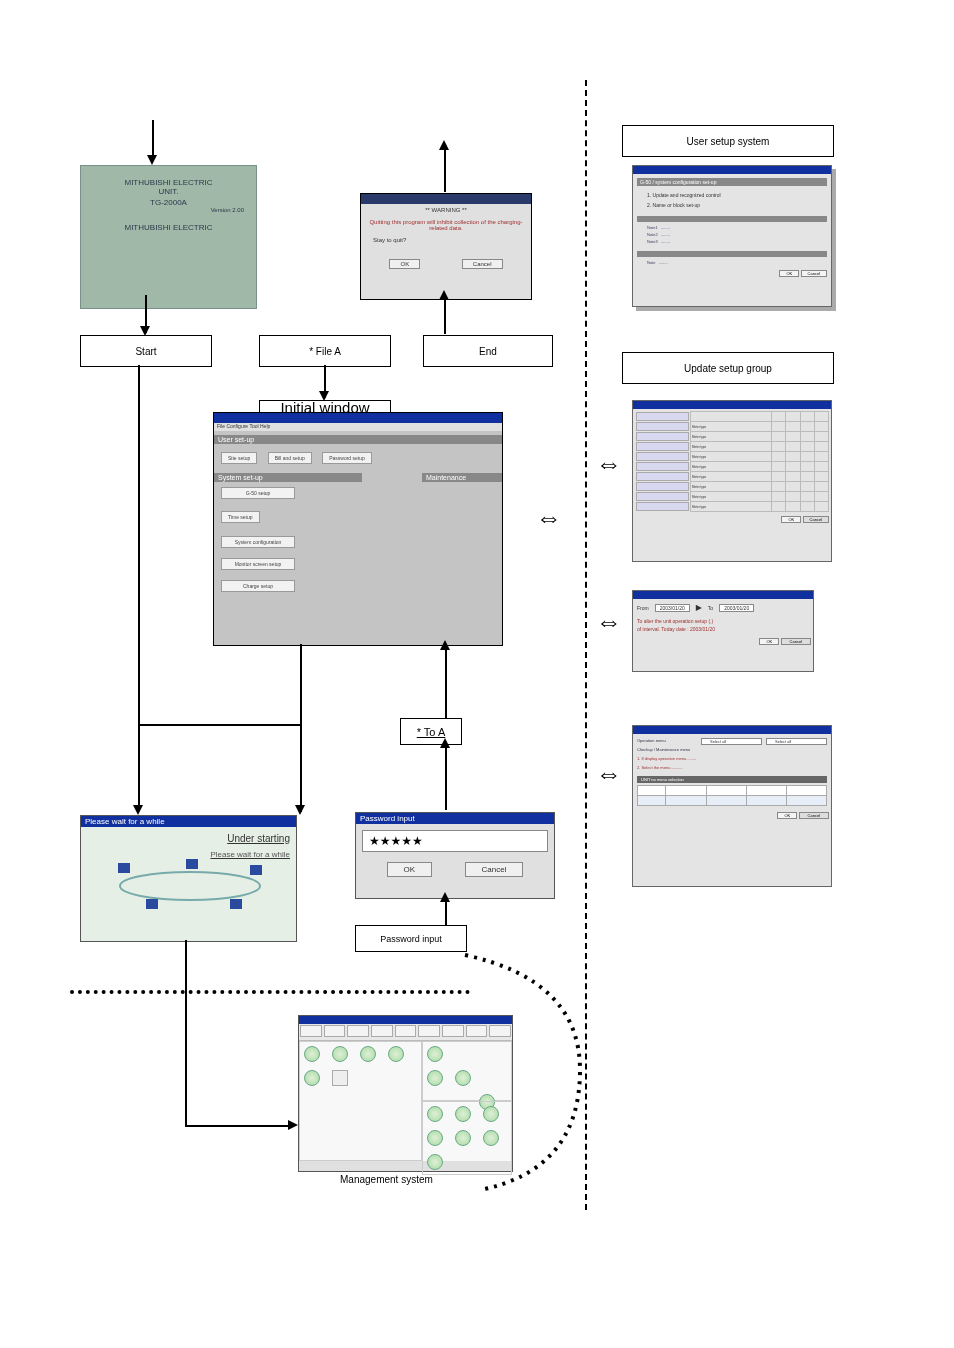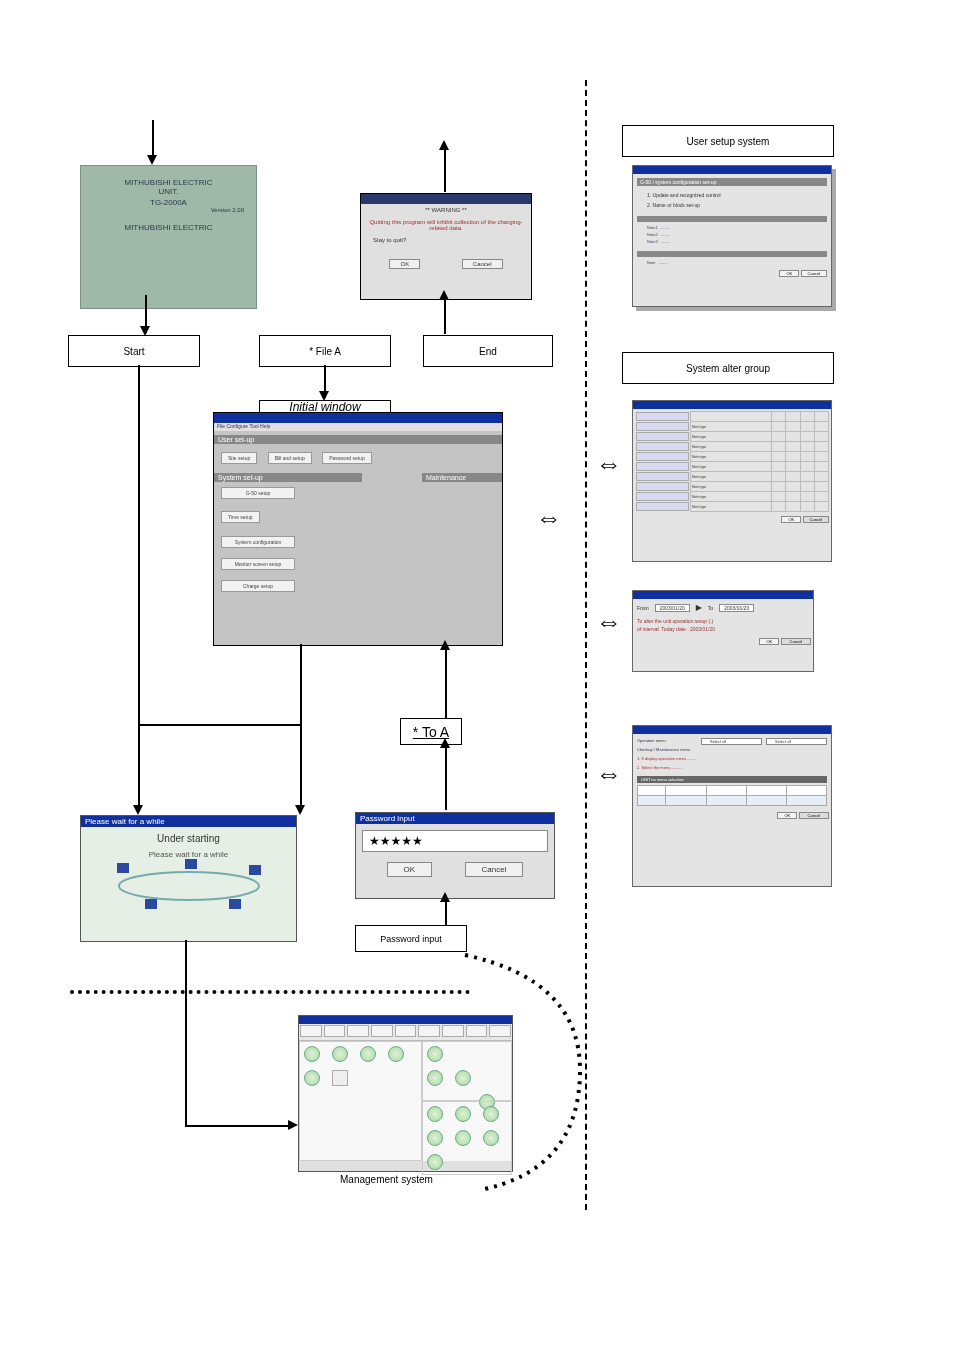--- a/index.html
+++ b/index.html
@@ -136,24 +136,25 @@
     border: 1px solid #555;
     background: #e6efe6;
   }
   .waiting-title {
     background: #1030a0;
     color: #fff;
     font-size: 8px;
     padding: 1px 4px;
   }
   .waiting-body {
-    text-align: center;
+    text-align: right;
     font-size: 10px;
     color: #333;
     padding: 6px;
+    text-decoration: underline;
   }
   .waiting-sub {
     font-size: 8px;
     color: #555;
     margin-top: 6px;
   }
   .pwd-dialog {
     position: absolute;
     border: 1px solid #555;
     background: #e0e0e0;
@@ -251,21 +252,21 @@
 <div class="arrow-head arrow-down" style="left:147px; top:155px;"></div>
 
 <div class="splash" style="left:80px; top:165px; width:175px; height:130px;">
   <div>MITHUBISHI ELECTRIC</div>
   <div>UNIT.</div>
   <div style="margin-top:2px;">TG-2000A</div>
   <div style="font-size:6px; text-align:right; padding-right:12px;">Version 2.00</div>
   <div style="margin-top:10px;">MITHUBISHI ELECTRIC</div>
 </div>
 
-<div class="box" style="left:68px; top:335px; width:130px; height:30px;">Start</div>
+<div class="box" style="left:80px; top:335px; width:130px; height:30px;">Start</div>
 
 <div class="line" style="left:145px; top:295px; width:2px; height:38px;"></div>
 <div class="arrow-head arrow-down" style="left:140px; top:326px;"></div>
 
 <div class="box" style="left:423px; top:335px; width:128px; height:30px;">End</div>
 
 <div class="warn-dialog" style="left:360px; top:193px; width:170px; height:105px;">
   <div class="warn-title"></div>
   <div class="warn-body">
     <div style="color:#333;">** WARNING **</div>
@@ -279,21 +280,21 @@
 </div>
 
 <div class="line" style="left:444px; top:150px; width:2px; height:42px;"></div>
 <div class="arrow-head arrow-up" style="left:439px; top:140px;"></div>
 
 <div class="line" style="left:444px; top:298px; width:2px; height:36px;"></div>
 <div class="arrow-head arrow-up" style="left:439px; top:290px;"></div>
 
 <div class="box" style="left:259px; top:335px; width:130px; height:30px;">* File A</div>
 
-<div class="box" style="left:259px; top:400px; width:130px; height:12px; font-size:12px;font-style:italic;">Initial window</div>
+<div class="box" style="left:259px; top:400px; width:130px; height:12px; font-size:15px;">Initial window</div>
 
 <div class="line" style="left:324px; top:365px; width:2px; height:33px;"></div>
 <div class="arrow-head arrow-down" style="left:319px; top:391px;"></div>
 
 <div class="initial-window" style="left:213px; top:412px; width:288px; height:232px;">
   <div class="iw-title"></div>
   <div class="iw-menu">File  Configure  Tool  Help</div>
   <div class="iw-section iw-usersetup">User set-up</div>
   <div style="padding:2px 4px;">
     <span class="iw-btn">Site setup</span>
@@ -316,21 +317,21 @@
       <div class="iw-section iw-maint">Maintenance</div>
     </div>
   </div>
 </div>
 
 <span class="double-arrow" style="left:596px; top:450px;">⇔</span>
 <span class="double-arrow" style="left:536px; top:504px;">⇔</span>
 <span class="double-arrow" style="left:596px; top:608px;">⇔</span>
 <span class="double-arrow" style="left:596px; top:760px;">⇔</span>
 
-<div class="box" style="left:400px; top:718px; width:60px; height:25px; font-size:14px;text-decoration:underline;">* To A</div>
+<div class="box" style="left:400px; top:718px; width:60px; height:25px; font-size:11px;text-decoration:underline;">* To A</div>
 
 <div class="line" style="left:445px; top:644px; width:2px; height:74px;"></div>
 <div class="arrow-head arrow-up" style="left:440px; top:640px;"></div>
 <div class="line" style="left:445px; top:743px; width:2px; height:67px;"></div>
 <div class="arrow-head arrow-up" style="left:440px; top:738px;"></div>
 
 <div class="line" style="left:138px; top:365px; width:2px; height:446px;"></div>
 <div class="arrow-head arrow-down" style="left:133px; top:805px;"></div>
 
 <div class="line" style="left:300px; top:644px; width:2px; height:168px;"></div>
@@ -436,21 +437,21 @@
   <div style="font-size:4px; color:#446; padding:1px 14px;">Note2&nbsp;&nbsp; ........ </div>
   <div style="font-size:4px; color:#446; padding:1px 14px;">Note3&nbsp;&nbsp; ........ </div>
   <div style="background:#888; height:6px; margin:6px 4px 2px;"></div>
   <div style="font-size:4px; color:#446; padding:1px 14px;">Note&nbsp;&nbsp; ........ </div>
   <div style="text-align:right; padding:4px;">
     <span style="display:inline-block;border:1px solid #888;background:#f4f4f4;font-size:4px;padding:0 6px;">OK</span>
     <span style="display:inline-block;border:1px solid #888;background:#f4f4f4;font-size:4px;padding:0 6px;">Cancel</span>
   </div>
 </div>
 
-<div class="box" style="left:622px; top:352px; width:210px; height:30px;">System alter group</div>
+<div class="box" style="left:622px; top:352px; width:210px; height:30px;">Update setup group</div>
 
 <div class="small-screen" style="left:632px; top:400px; width:198px; height:160px;">
   <div class="small-title"></div>
   <div style="font-size:4px; color:#333; padding:2px;">
     <div style="display:flex;">
       <div style="width:55px;">
         <div style="background:#d8d8f0;border:1px solid #aaa;height:7px;margin:1px;"></div>
         <div style="background:#d8d8f0;border:1px solid #aaa;height:7px;margin:1px;"></div>
         <div style="background:#d8d8f0;border:1px solid #aaa;height:7px;margin:1px;"></div>
         <div style="background:#d8d8f0;border:1px solid #aaa;height:7px;margin:1px;"></div>

